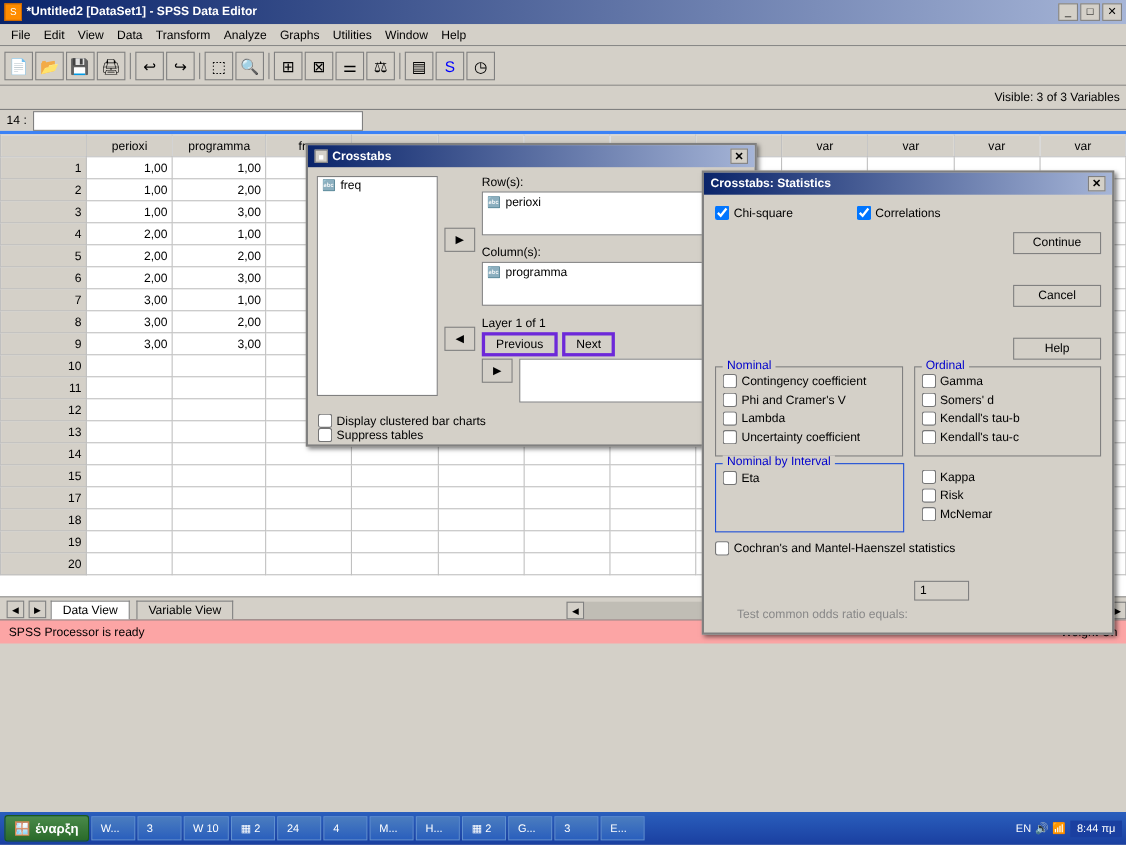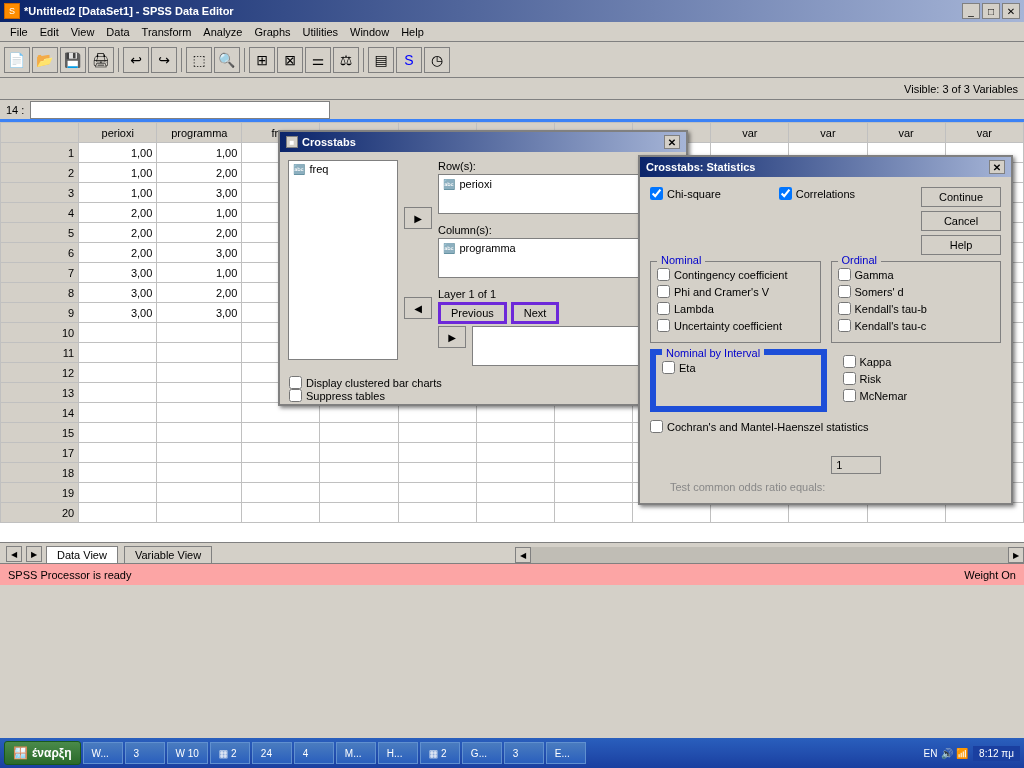--- a/index.html
+++ b/index.html
@@ -266,20 +266,21 @@
     .stats-checkbox-row { display: flex; align-items: center; gap: 4px; font-size: 11px; margin-bottom: 4px; }
 
     .stats-buttons { display: flex; flex-direction: column; gap: 4px; margin-left: 8px; }
     .stats-btn {
       padding: 3px 14px;
       background: #d4d0c8;
       border: 1px solid #808080;
       font-size: 11px;
       cursor: pointer;
       width: 80px;
+      margin-top: 24px;
     }
     .stats-btn.primary { background: #d4d0c8; }
     .odds-input {
       width: 50px;
       height: 18px;
       border: 1px solid #808080;
       background: #d4d0c8;
       padding: 0 4px;
       font-size: 11px;
     }
@@ -810,21 +811,21 @@
             </div>
             <div class="stats-checkbox-row">
               <input type="checkbox" style="">
               <label>Kendall's tau-c</label>
             </div>
           </div>
         </div>
 
         <div style="display:flex; gap:10px; margin-top:6px;">
 
-          <div style="flex:1; border:6px solid #1d4ed8; padding:6px; position:relative;">
+          <div style="flex:1; border:1px solid #1d4ed8; padding:6px; position:relative;">
             <div style="position:absolute; top:-8px; left:6px; background:#d4d0c8; padding:0 4px; font-size:11px; color:#0000cc;">Nominal by Interval</div>
             <div class="stats-checkbox-row">
               <input type="checkbox" style="">
               <label>Eta</label>
             </div>
           </div>
 
           <div style="flex:1; padding:6px;">
             <div class="stats-checkbox-row">
               <input type="checkbox" style="">
@@ -870,17 +871,17 @@
     <div class="taskbar-item">4</div>
     <div class="taskbar-item">M...</div>
     <div class="taskbar-item">H...</div>
     <div class="taskbar-item">▦ 2</div>
     <div class="taskbar-item">G...</div>
     <div class="taskbar-item">3</div>
     <div class="taskbar-item">E...</div>
     <div class="taskbar-right">
       <span>EN</span>
       <span>🔊 📶</span>
-      <span class="taskbar-clock">8:12 πμ</span>
+      <span class="taskbar-clock">8:44 πμ</span>
     </div>
   </div>
 
 </div>
 
 </body></html>

